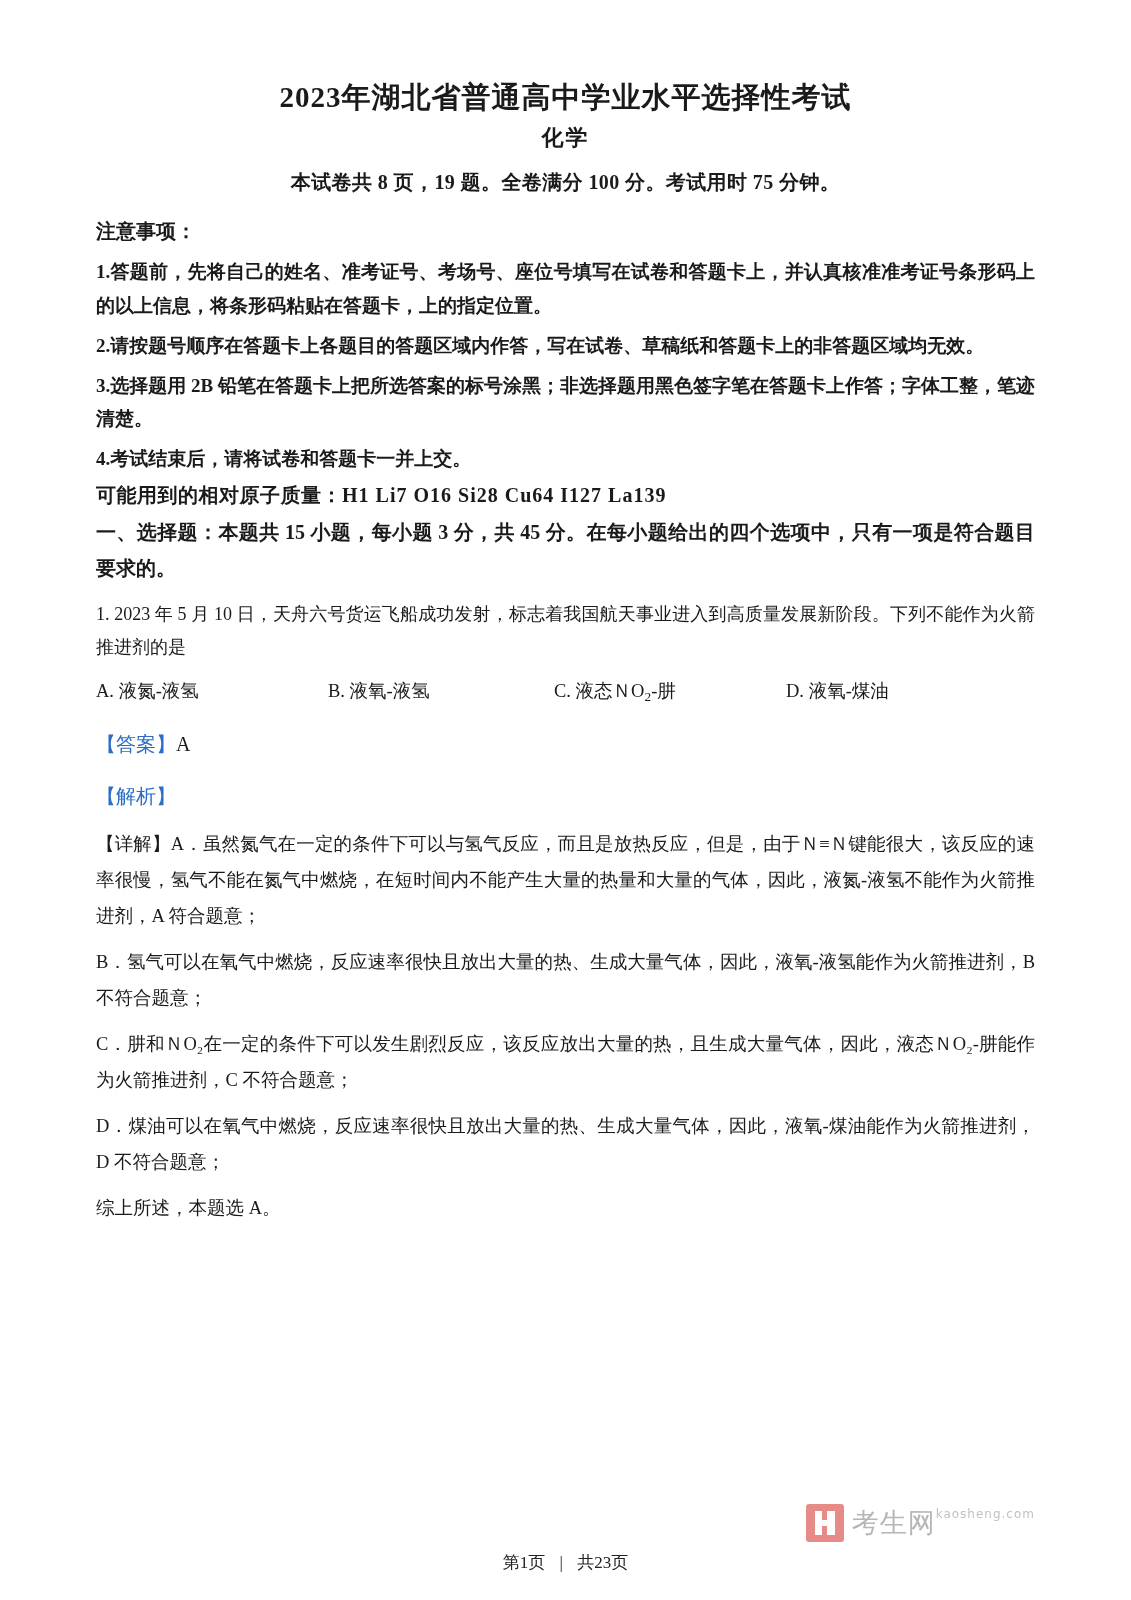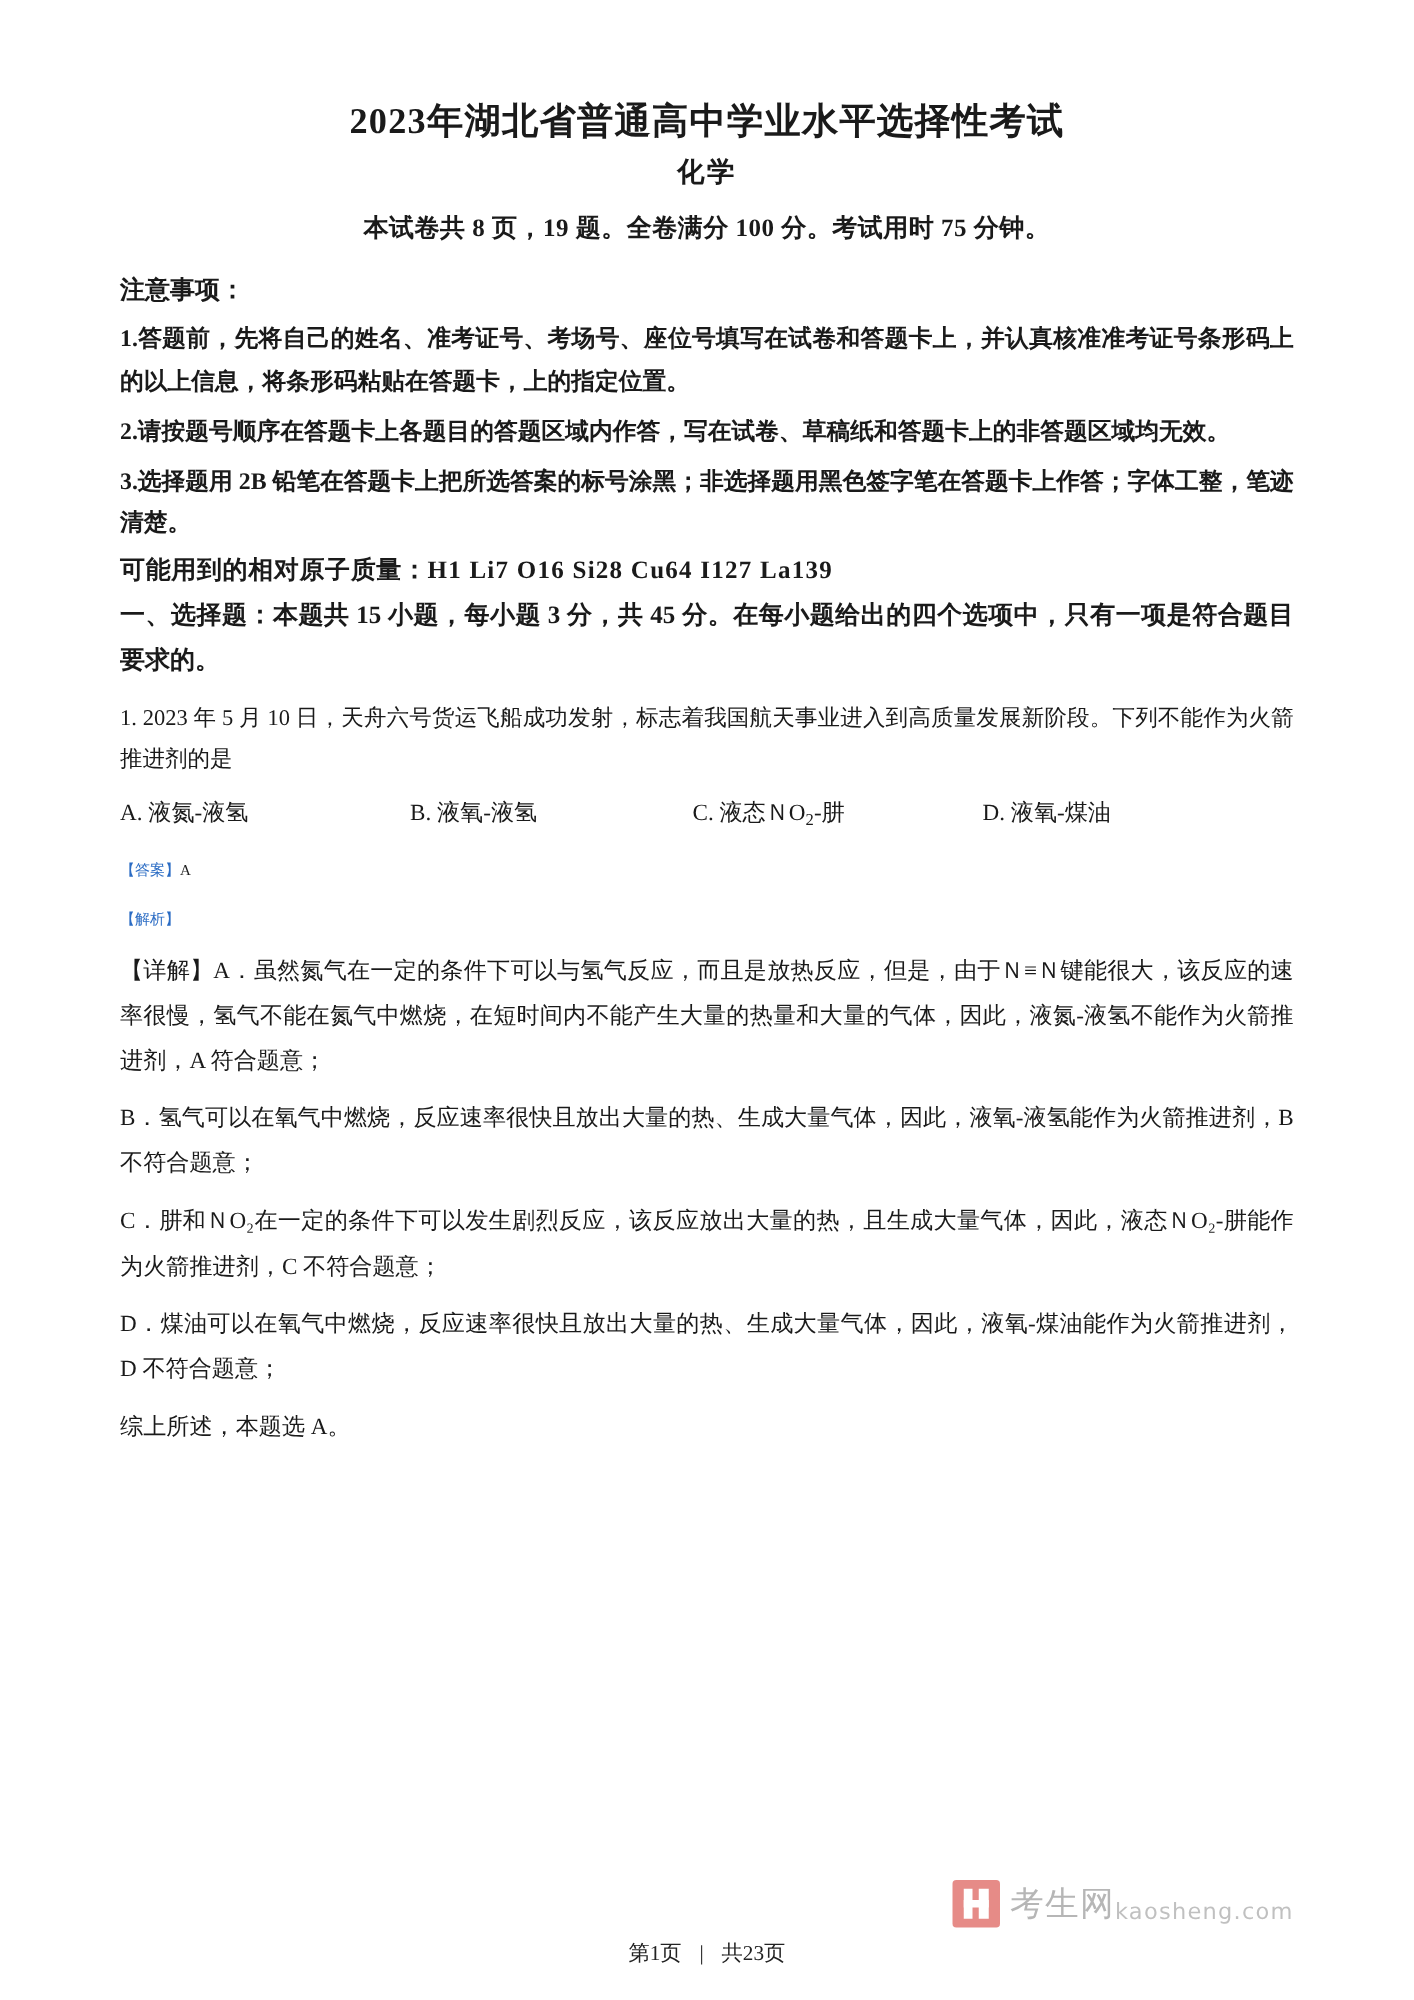--- a/index.html
+++ b/index.html
@@ -90,21 +90,21 @@
   }
   .opt-a { width: 232px; }
   .opt-b { width: 226px; }
   .opt-c { width: 232px; }
   .opt-d { width: auto; }
   sub {
     font-size: 0.72em;
     vertical-align: -0.32em;
   }
   .answer-line, .analysis-line {
-    font-size: 12px;
+    font-size: 20px;
     margin: 20px 0 10px 0;
     line-height: 1.6;
   }
   .tag {
     color: #2b6cc4;
   }
   .exp {
     font-size: 18.5px;
     line-height: 1.95;
     margin: 10px 0 0 0;
@@ -159,42 +159,43 @@
     background: #ffffff;
     z-index: 2;
   }
   .wm-text {
     font-size: 27px;
     color: #8a8a8a;
     font-family: "DejaVu Sans", sans-serif;
     letter-spacing: 1px;
   }
   .wm-sub {
-    font-size: 18px;
+    font-size: 12px;
     color: #9a9a9a;
     letter-spacing: 1px;
     font-family: "DejaVu Sans", sans-serif;
-    margin-top: 14px;
+    margin-top: 2px;
   }
   .wm-col { display: flex; flex-direction: row; }
 </style>
 </head>
 <body>
 
 <div class="page">
 
   <h1 class="title-main">2023年湖北省普通高中学业水平选择性考试</h1>
   <h2 class="title-sub">化学</h2>
   <div class="exam-meta">本试卷共 8 页，19 题。全卷满分 100 分。考试用时 75 分钟。</div>
 
   <div class="notice-head">注意事项：</div>
 
   <p class="block">1.答题前，先将自己的姓名、准考证号、考场号、座位号填写在试卷和答题卡上，并认真核准准考证号条形码上的以上信息，将条形码粘贴在答题卡，上的指定位置。</p>
   <p class="block">2.请按题号顺序在答题卡上各题目的答题区域内作答，写在试卷、草稿纸和答题卡上的非答题区域均无效。</p>
   <p class="block">3.选择题用 2B 铅笔在答题卡上把所选答案的标号涂黑；非选择题用黑色签字笔在答题卡上作答；字体工整，笔迹清楚。</p>
+  <p class="block">4.考试结束后，请将试卷和答题卡一并上交。</p>
 
   <div class="atomic">
     <span>可能用到的相对原子质量：</span><span class="nums">H1   Li7   O16   Si28   Cu64   I127   La139</span>
   </div>
 
   <div class="section-head">一、选择题：本题共 15 小题，每小题 3 分，共 45 分。在每小题给出的四个选项中，只有一项是符合题目要求的。</div>
 
   <p class="q-stem">1. 2023 年 5 月 10 日，天舟六号货运飞船成功发射，标志着我国航天事业进入到高质量发展新阶段。下列不能作为火箭推进剂的是</p>
 
   <div class="options">

